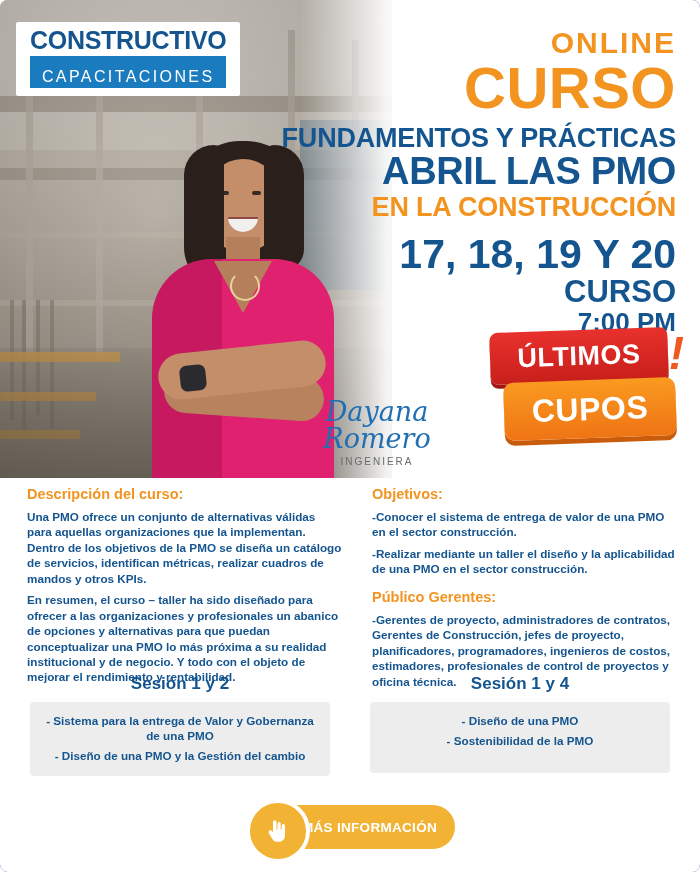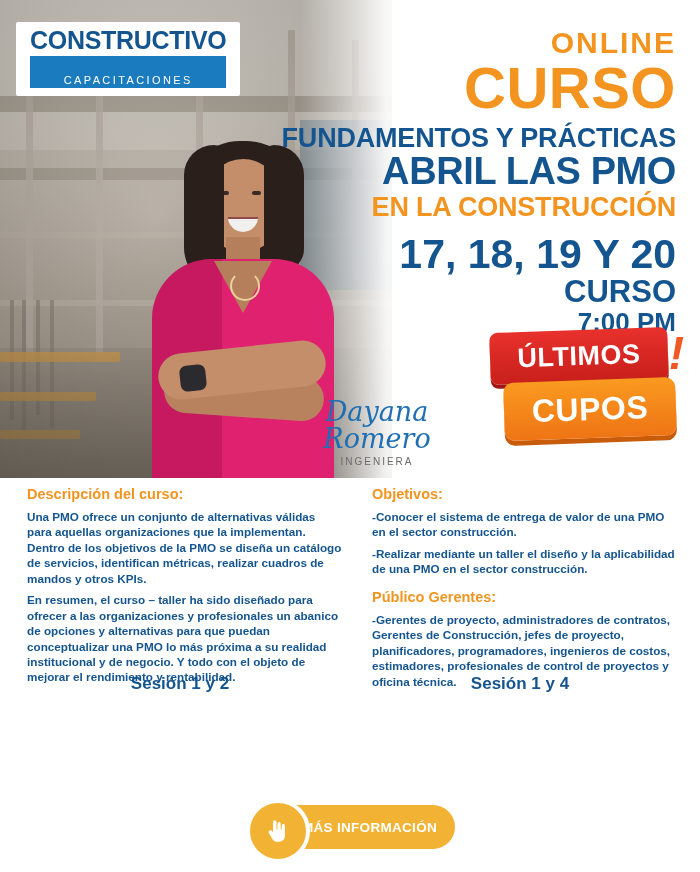--- a/index.html
+++ b/index.html
@@ -13,20 +13,21 @@
     background: #ffffff;
     overflow: hidden;
   }
 
   .poster {
     position: relative;
     width: 700px;
     height: 872px;
     background: #4c1d95;
     overflow: hidden;
+    border-radius: 8px;
   }
 
   
   .hero {
     position: relative;
     width: 700px;
     height: 478px;
     overflow: hidden;
     background: #ffffff;
   }
@@ -228,24 +229,24 @@
   .logo-main {
     color: #15558f;
     font-weight: bold;
     font-size: 25px;
     letter-spacing: -0.3px;
     line-height: 1;
   }
   .logo-sub {
     color: #ffffff;
     background: #1b7bbf;
-    font-size: 11px;
+    font-size: 16px;
     letter-spacing: 2.4px;
     text-align: center;
-    padding: 18px 0 2px 0;
+    padding: 12px 0 2px 0;
     margin-top: 3px;
   }
 
   
   .title-block {
     position: absolute;
     right: 24px;
     top: 28px;
     width: 440px;
     text-align: right;
@@ -566,23 +567,31 @@
       <h3 class="sec">Objetivos:</h3>
       <p class="body">-Conocer el sistema de entrega de valor de una PMO en el sector construcción.</p>
       <p class="body">-Realizar mediante un taller el diseño y la aplicabilidad de una PMO en el sector construcción.</p>
       <h3 class="sec" style="margin-top:12px;">Público Gerentes:</h3>
       <p class="body">-Gerentes de proyecto, administradores de contratos, Gerentes de Construcción, jefes de proyecto, planificadores, programadores, ingenieros de costos, estimadores, profesionales de control de proyectos y oficina técnica.</p>
     </div>
 
     <div class="sessions">
       <div class="sess left">
         <div class="sess-title">Sesión 1 y 2</div>
+        <div class="sess-box">
+          <div>- Sistema para la entrega de Valor y Gobernanza de una PMO</div>
+          <div>- Diseño de una PMO y la Gestión del cambio</div>
+        </div>
       </div>
       <div class="sess right">
         <div class="sess-title">Sesión 1 y 4</div>
+        <div class="sess-box">
+          <div>- Diseño de una PMO</div>
+          <div>- Sostenibilidad de la PMO</div>
+        </div>
       </div>
     </div>
 
     <div class="cta">
       <div class="cta-icon">
         <svg viewBox="0 0 24 24" fill="#ffffff" aria-hidden="true">
           <path d="M9 2a1.6 1.6 0 0 1 1.6 1.6v7.1h.9V5.3a1.5 1.5 0 0 1 3 0v5.4h.9V7.1a1.5 1.5 0 0 1 3 0v9.3c0 3.2-2.3 5.6-5.6 5.6h-1.4c-2.1 0-3.6-.9-4.6-2.7L3.6 14c-.5-.9-.2-1.9.7-2.4.8-.4 1.7-.2 2.2.5l.9 1.2V3.6A1.6 1.6 0 0 1 9 2z"></path>
         </svg>
       </div>
       <span>MÁS INFORMACIÓN</span>

